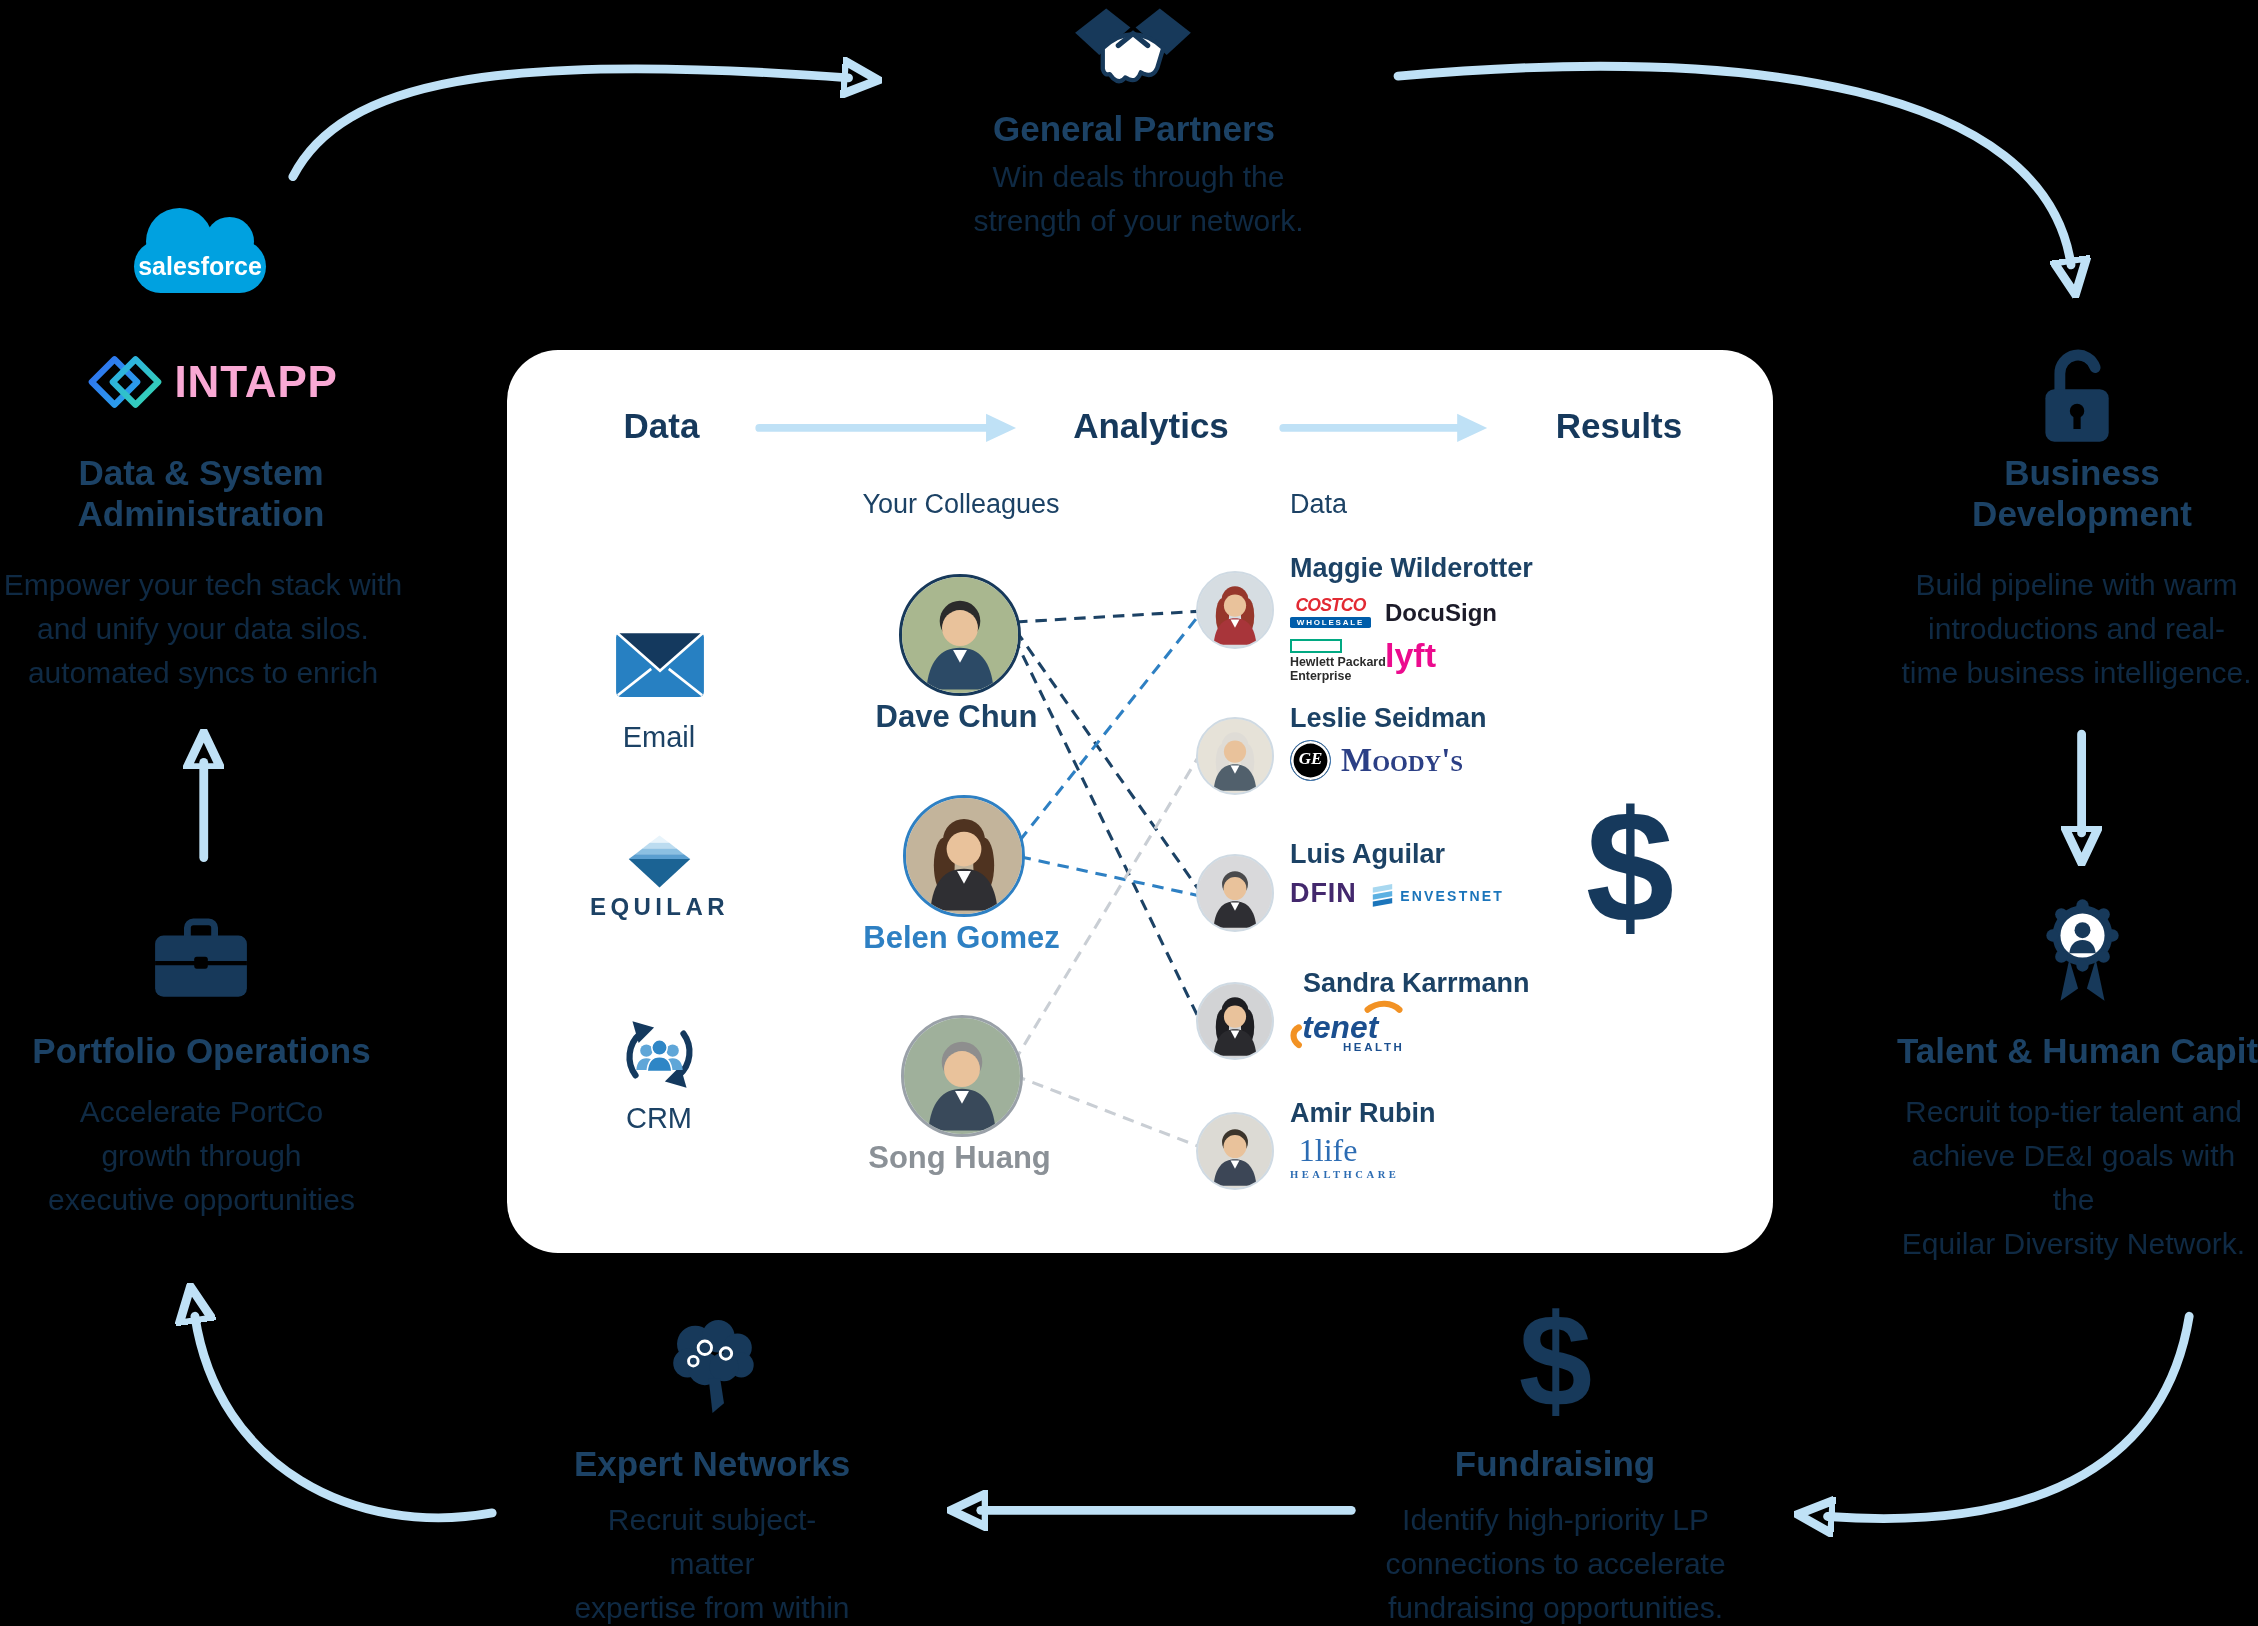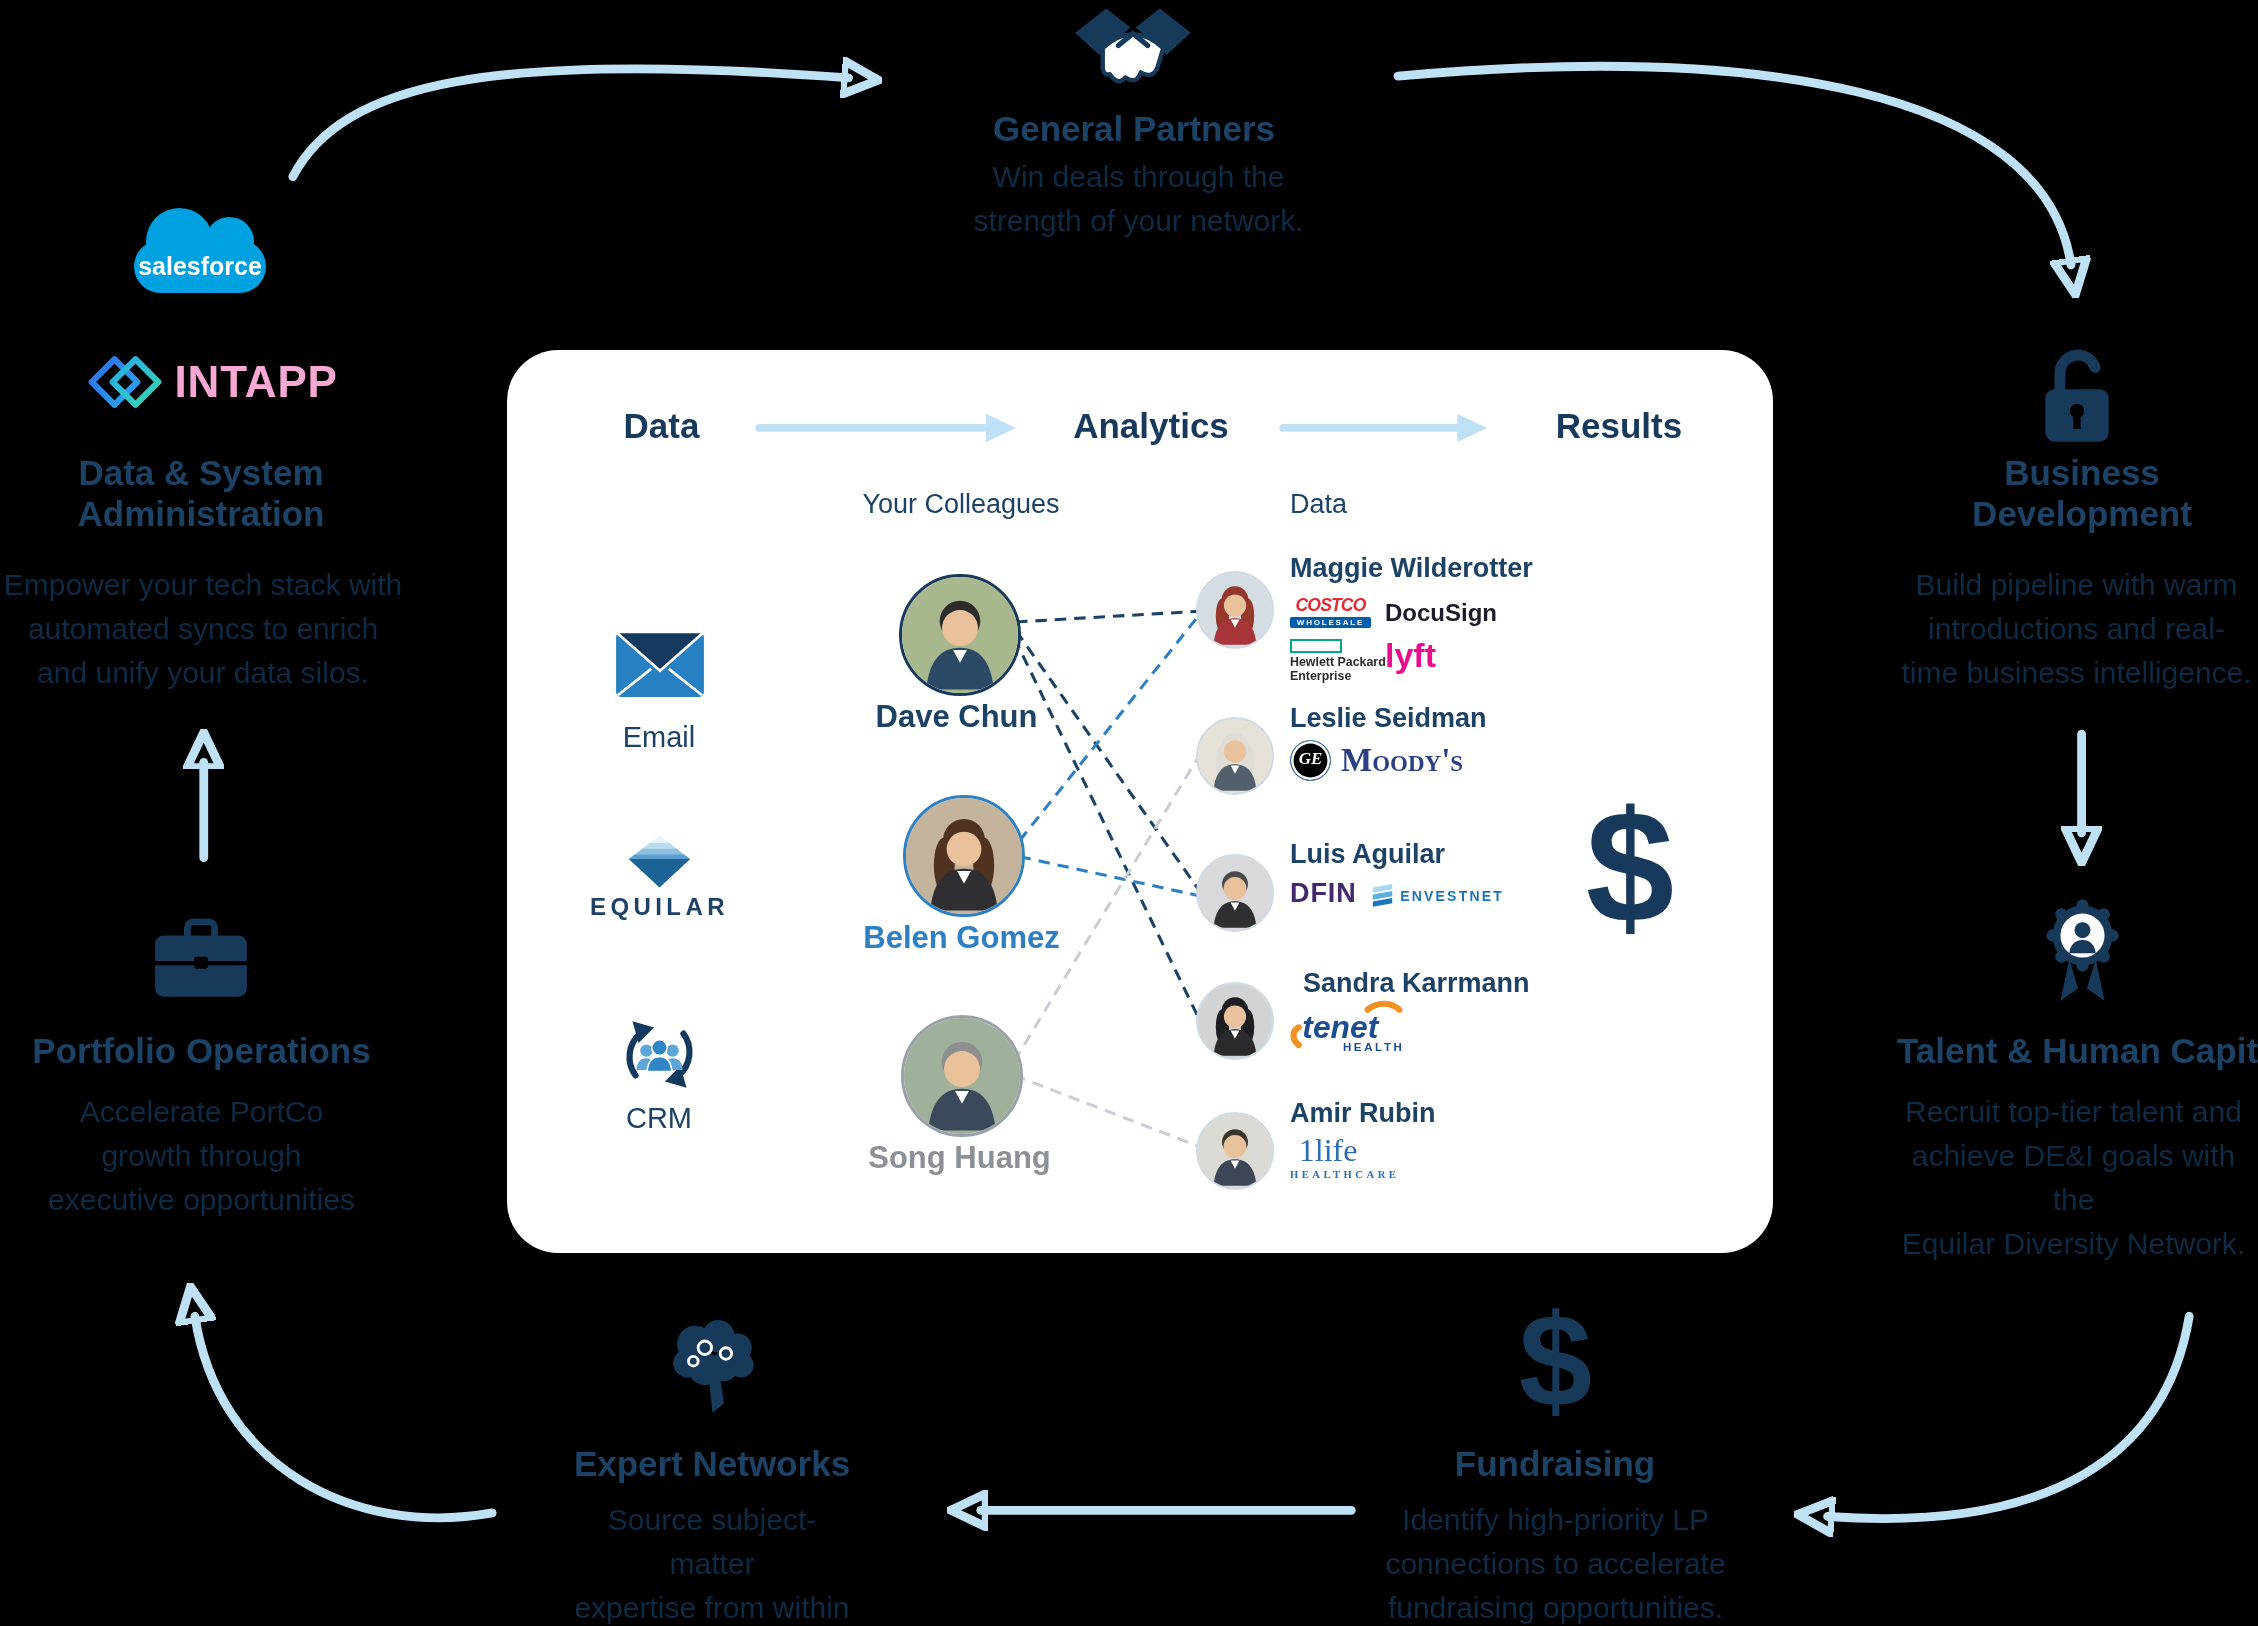--- a/index.html
+++ b/index.html
@@ -189,22 +189,22 @@
       <g fill="none" stroke-width="7" stroke-linejoin="round">
         <path d="M30,6 L56,32 L30,58 L4,32 Z" stroke="url(#gi1)"></path>
         <path d="M54,6 L80,32 L54,58 L28,32 Z" stroke="url(#gi2)"></path>
       </g>
     </svg>
     <span class="intapp-text">INTAPP</span>
   </div>
   <div class="abs ctr node-title dsa-title">Data &amp; System Administration</div>
   <div class="abs ctr node-sub dsa-sub">
     <div>Empower your tech stack with</div>
+    <div>and unify your data silos.</div>
     <div>automated syncs to enrich</div>
-    <div>and unify your data silos.</div>
   </div>
 
   <svg class="abs bd-icon" viewBox="0 0 95 115">
     <path d="M28,52 V33 a20,20 0 0 1 39,-7" fill="none" stroke="#17395a" stroke-width="12" stroke-linecap="round"></path>
     <rect x="12" y="50" width="70" height="58" rx="10" fill="#17395a"></rect>
     <circle cx="47" cy="74" r="8" fill="#000"></circle>
     <rect x="43" y="78" width="8" height="16" fill="#000"></rect>
   </svg>
   <div class="abs ctr node-title bd-title">Business Development</div>
   <div class="abs ctr node-sub bd-sub">
@@ -256,21 +256,21 @@
         <circle cx="52" cy="64" r="17"></circle>
       <circle cx="72" cy="62" r="15"></circle>
       <path d="M56,74 L68,74 L72,100 L60,110 Z"></path>
     </g>
     <circle cx="52" cy="42" r="7" fill="none" stroke="#fff" stroke-width="3"></circle>
     <circle cx="74" cy="48" r="6" fill="none" stroke="#fff" stroke-width="3"></circle>
     <circle cx="40" cy="56" r="5" fill="none" stroke="#fff" stroke-width="3"></circle>
   </svg>
   <div class="abs ctr node-title en-title">Expert Networks</div>
   <div class="abs ctr node-sub en-sub">
-    <div>Source subject-matter</div>
+    <div>Recruit subject-matter</div>
     <div>expertise from within</div>
 
   </div>
 
   <svg class="abs po-icon" viewBox="0 0 120 100">
     <rect x="44" y="4" width="32" height="24" rx="7" fill="none" stroke="#17395a" stroke-width="8"></rect>
     <rect x="6" y="20" width="108" height="72" rx="10" fill="#17395a"></rect>
     <rect x="6" y="50" width="108" height="5" fill="#000"></rect>
     <rect x="52" y="45" width="16" height="14" rx="3" fill="#000"></rect>
   </svg>

